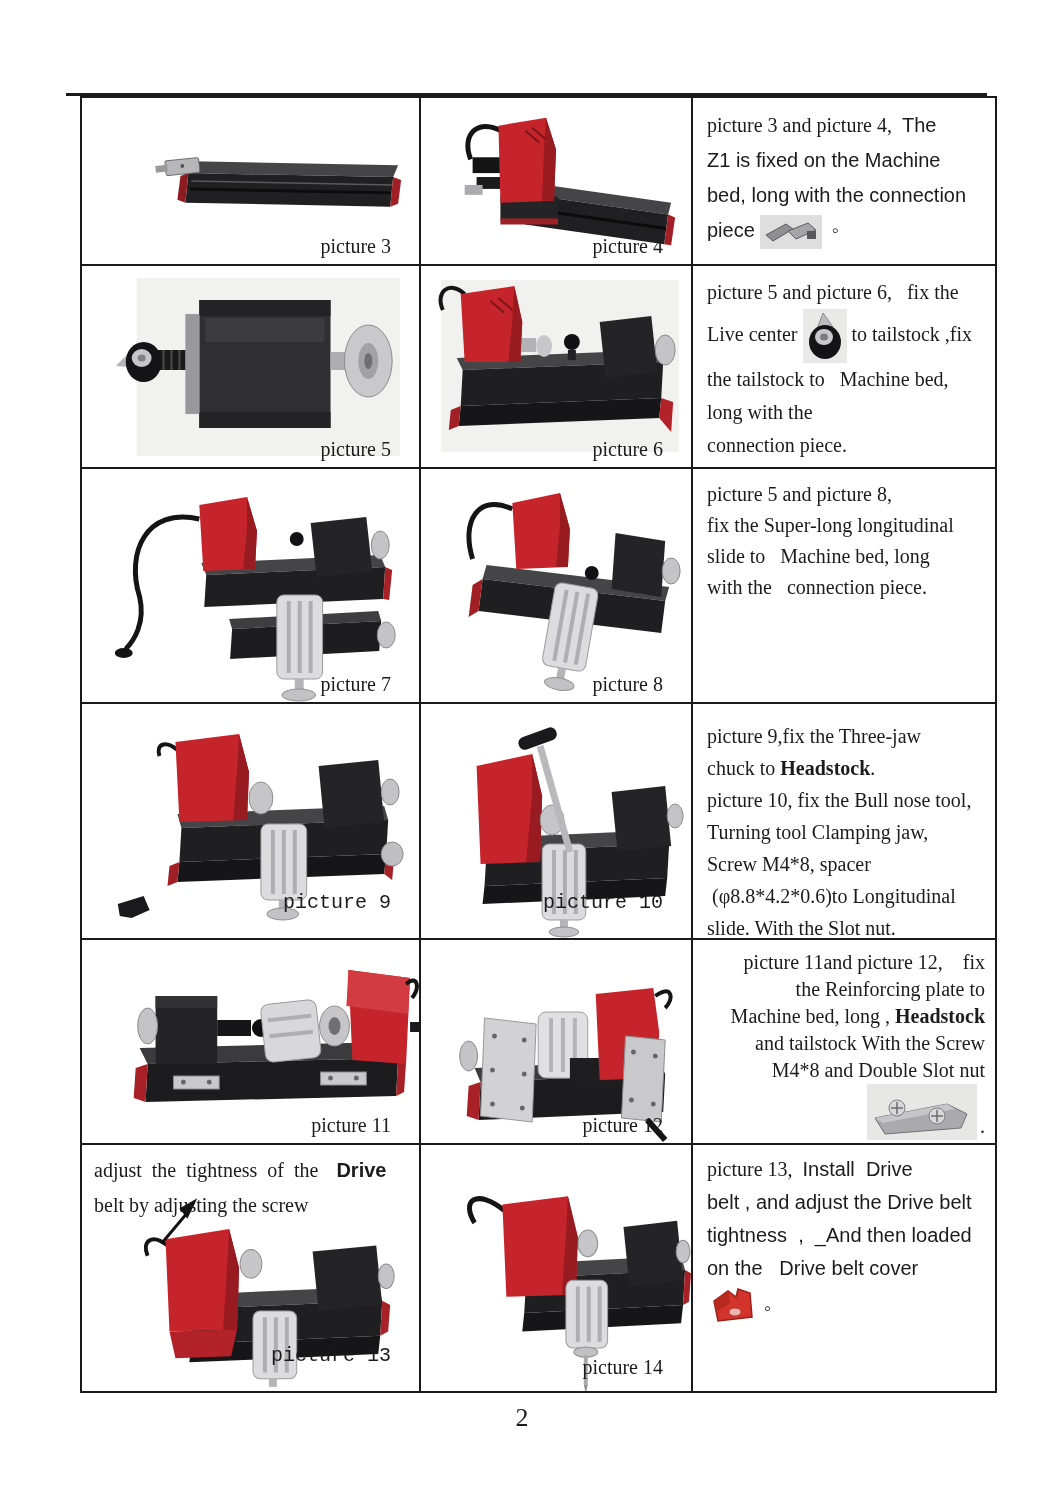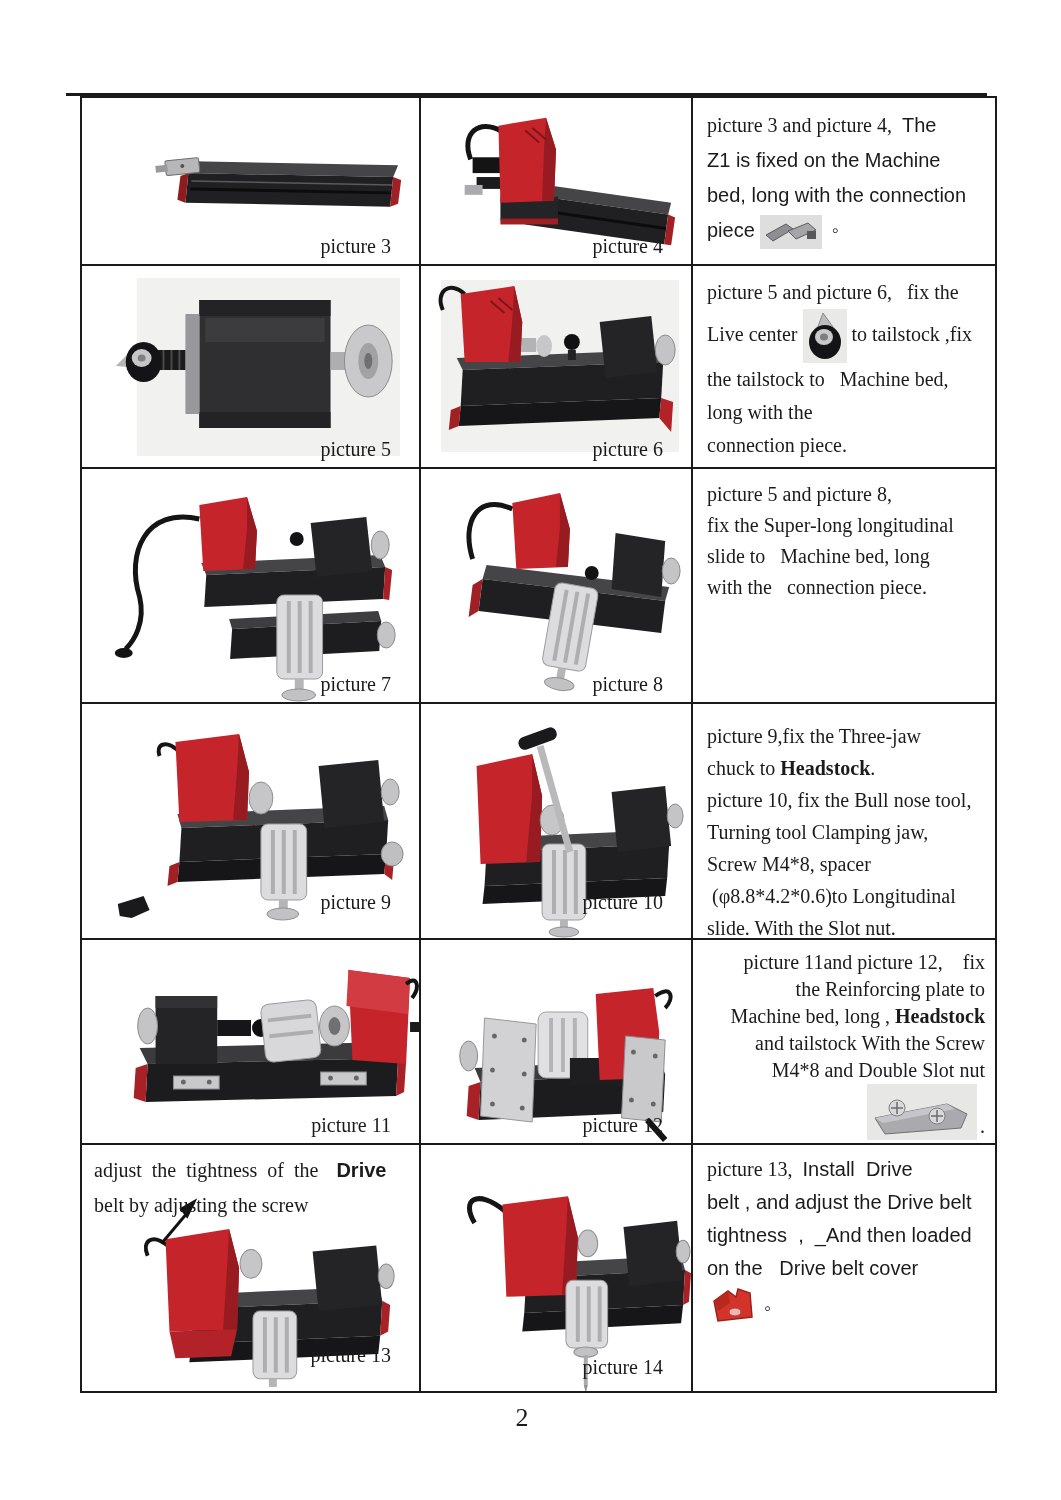--- a/index.html
+++ b/index.html
@@ -8,21 +8,21 @@
   .toprule{position:absolute;left:66px;top:93px;width:921px;height:3px;background:#1a1a1a;}
   .tbl{position:absolute;left:80px;top:96px;width:913px;height:1293px;
        border:2px solid #1a1a1a;background:#fff;display:grid;
        grid-template-columns:339px 272px 1fr;
        grid-template-rows:168px 203px 235px 236px 205px auto;}
   .c{position:relative;border-right:2px solid #1a1a1a;border-bottom:2px solid #1a1a1a;overflow:hidden;}
   .ce{border-right:none;}
   .cb{border-bottom:none;}
   .ph{position:absolute;inset:0;width:100%;height:100%;}
   .cap{position:absolute;right:28px;bottom:6px;font-size:20px;white-space:nowrap;}
-  .cap.hi1{bottom:24px;}
+  .cap.hi1{bottom:24px;font-family:Liberation Mono, monospace;}
   .cap.hi2{bottom:12px;}
   .txt{font-size:20px;padding:10px 10px 0 14px;position:relative;z-index:2;}
   .lh35{line-height:35px;}
   .lh33{line-height:33px;}
   .lh31{line-height:31px;}
   .lh32{line-height:32px;padding-top:16px;}
   .lh27{line-height:27px;padding-top:9px;text-align:right;}
   .ss{font-family:"Liberation Sans",sans-serif;}
   .b{font-weight:bold;}
   .inl{display:inline-block;vertical-align:middle;margin:0 5px;}

